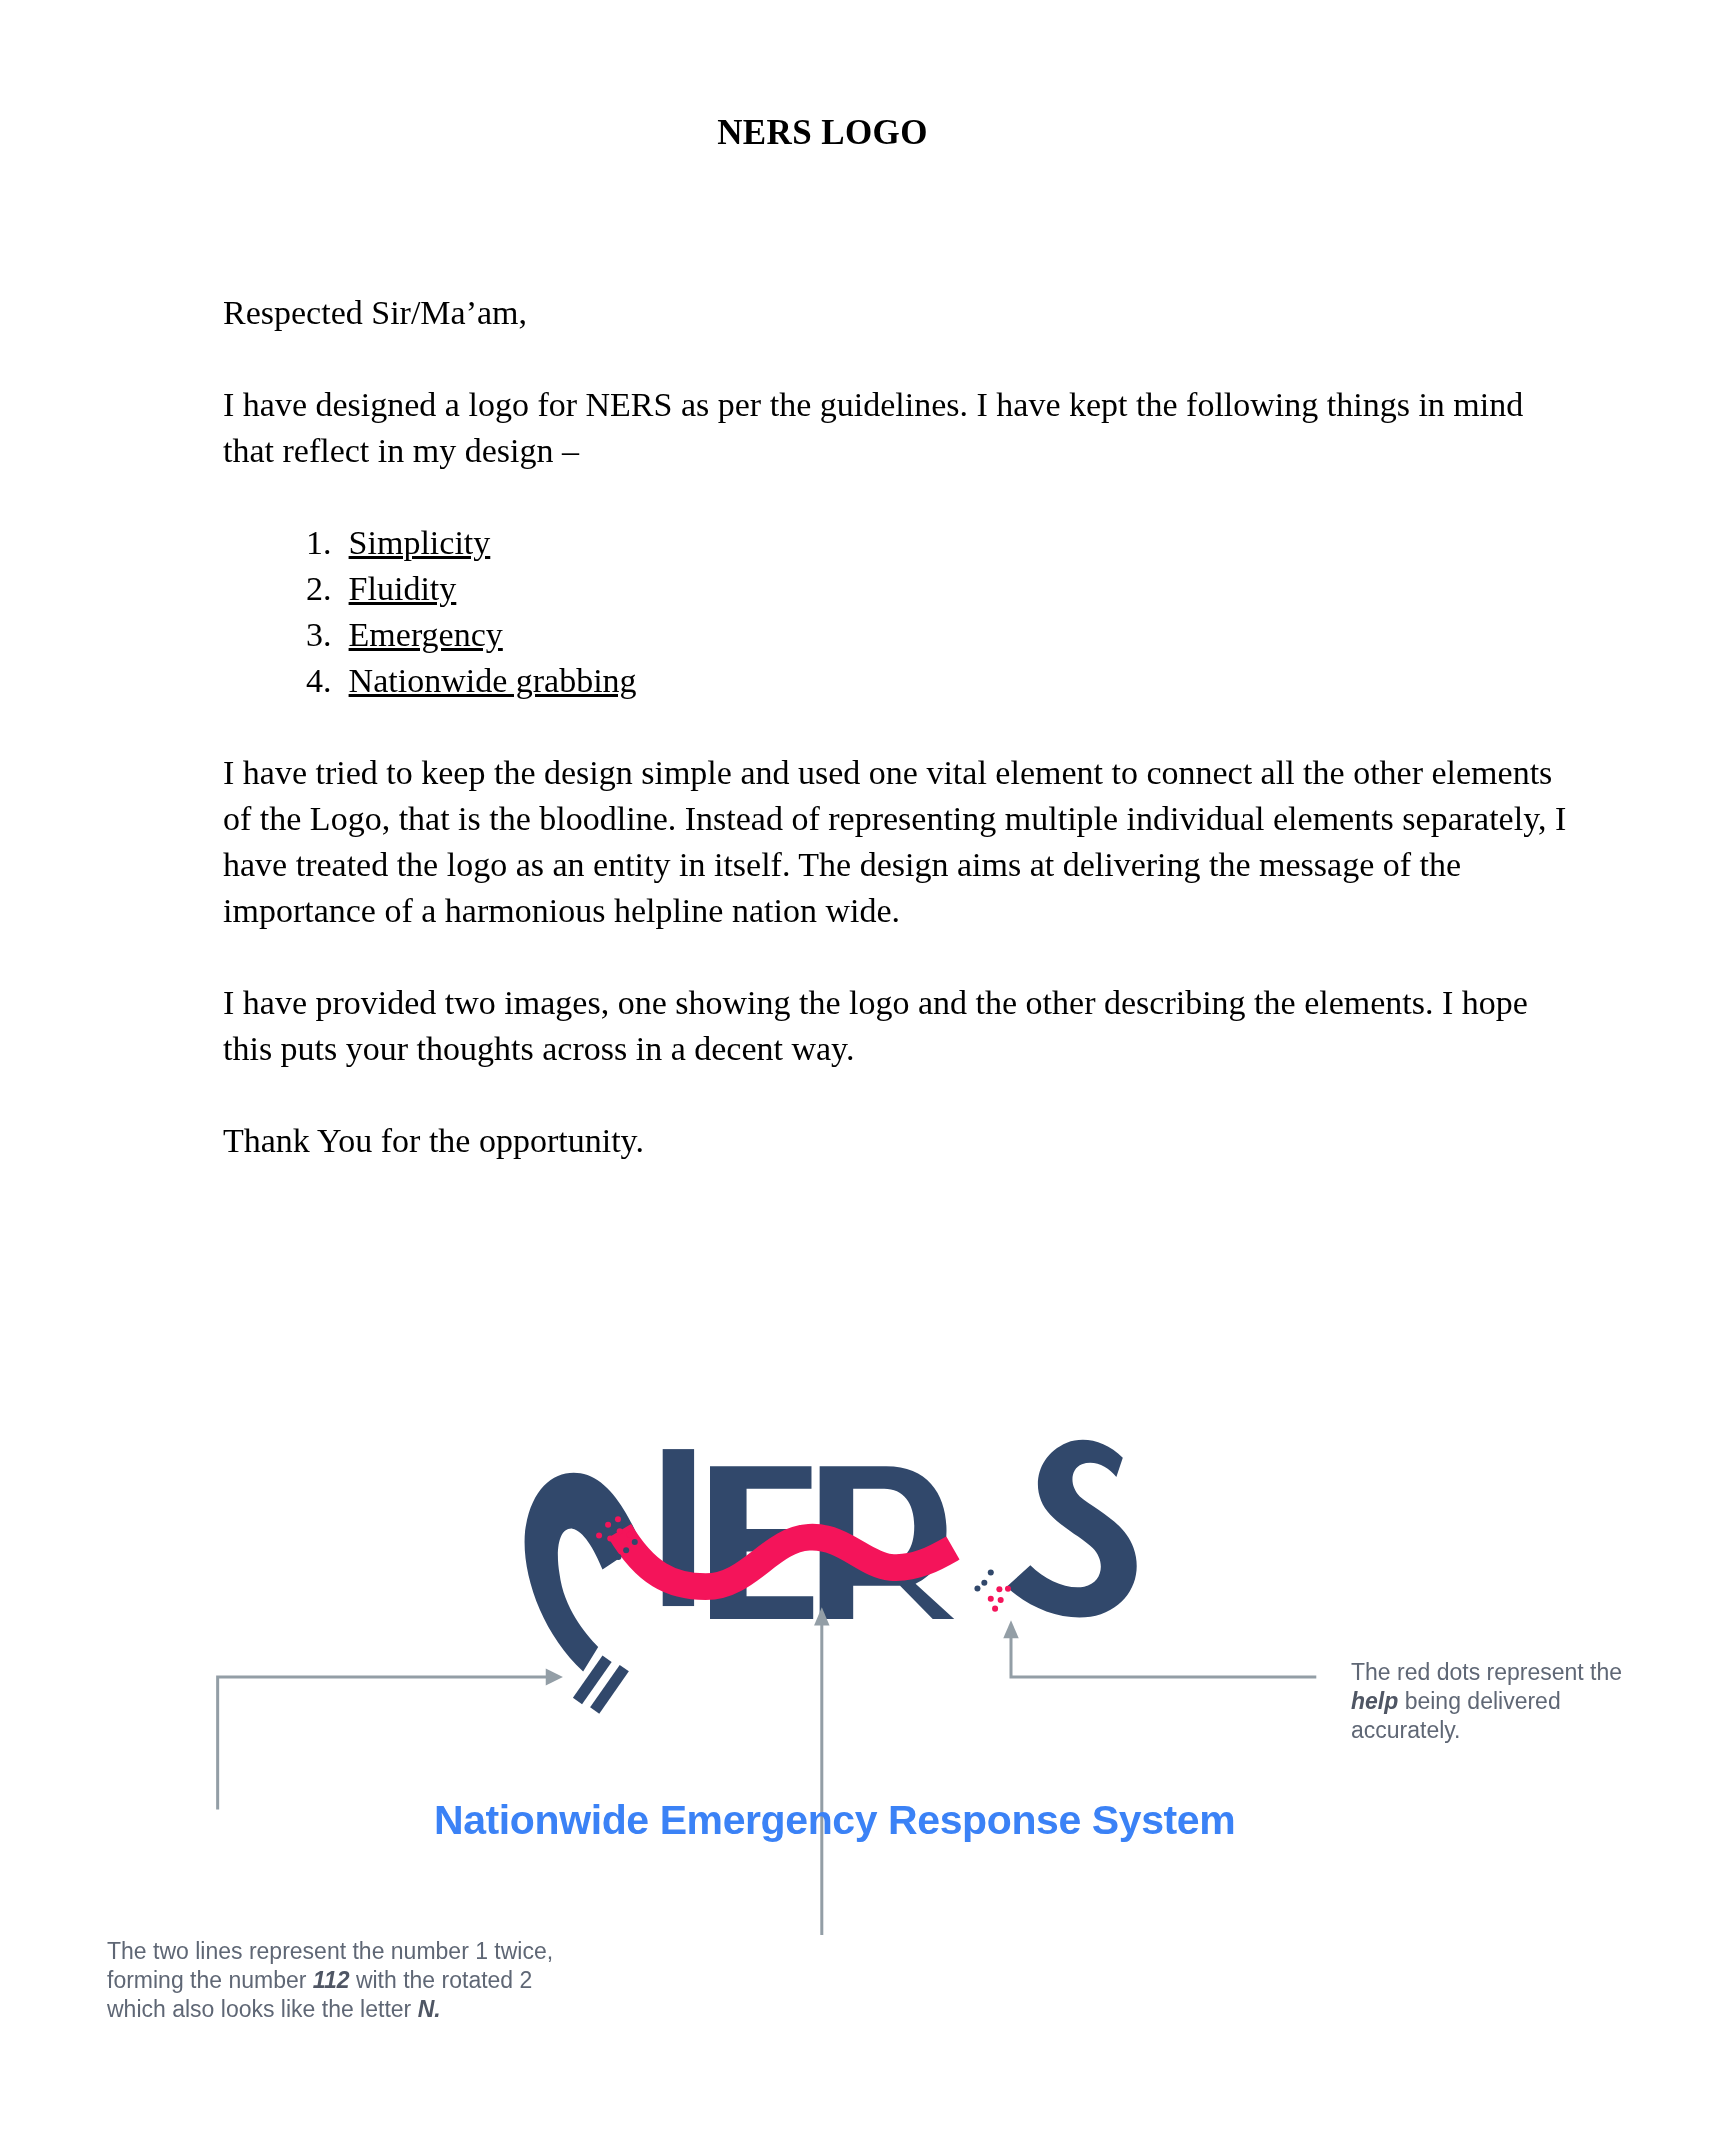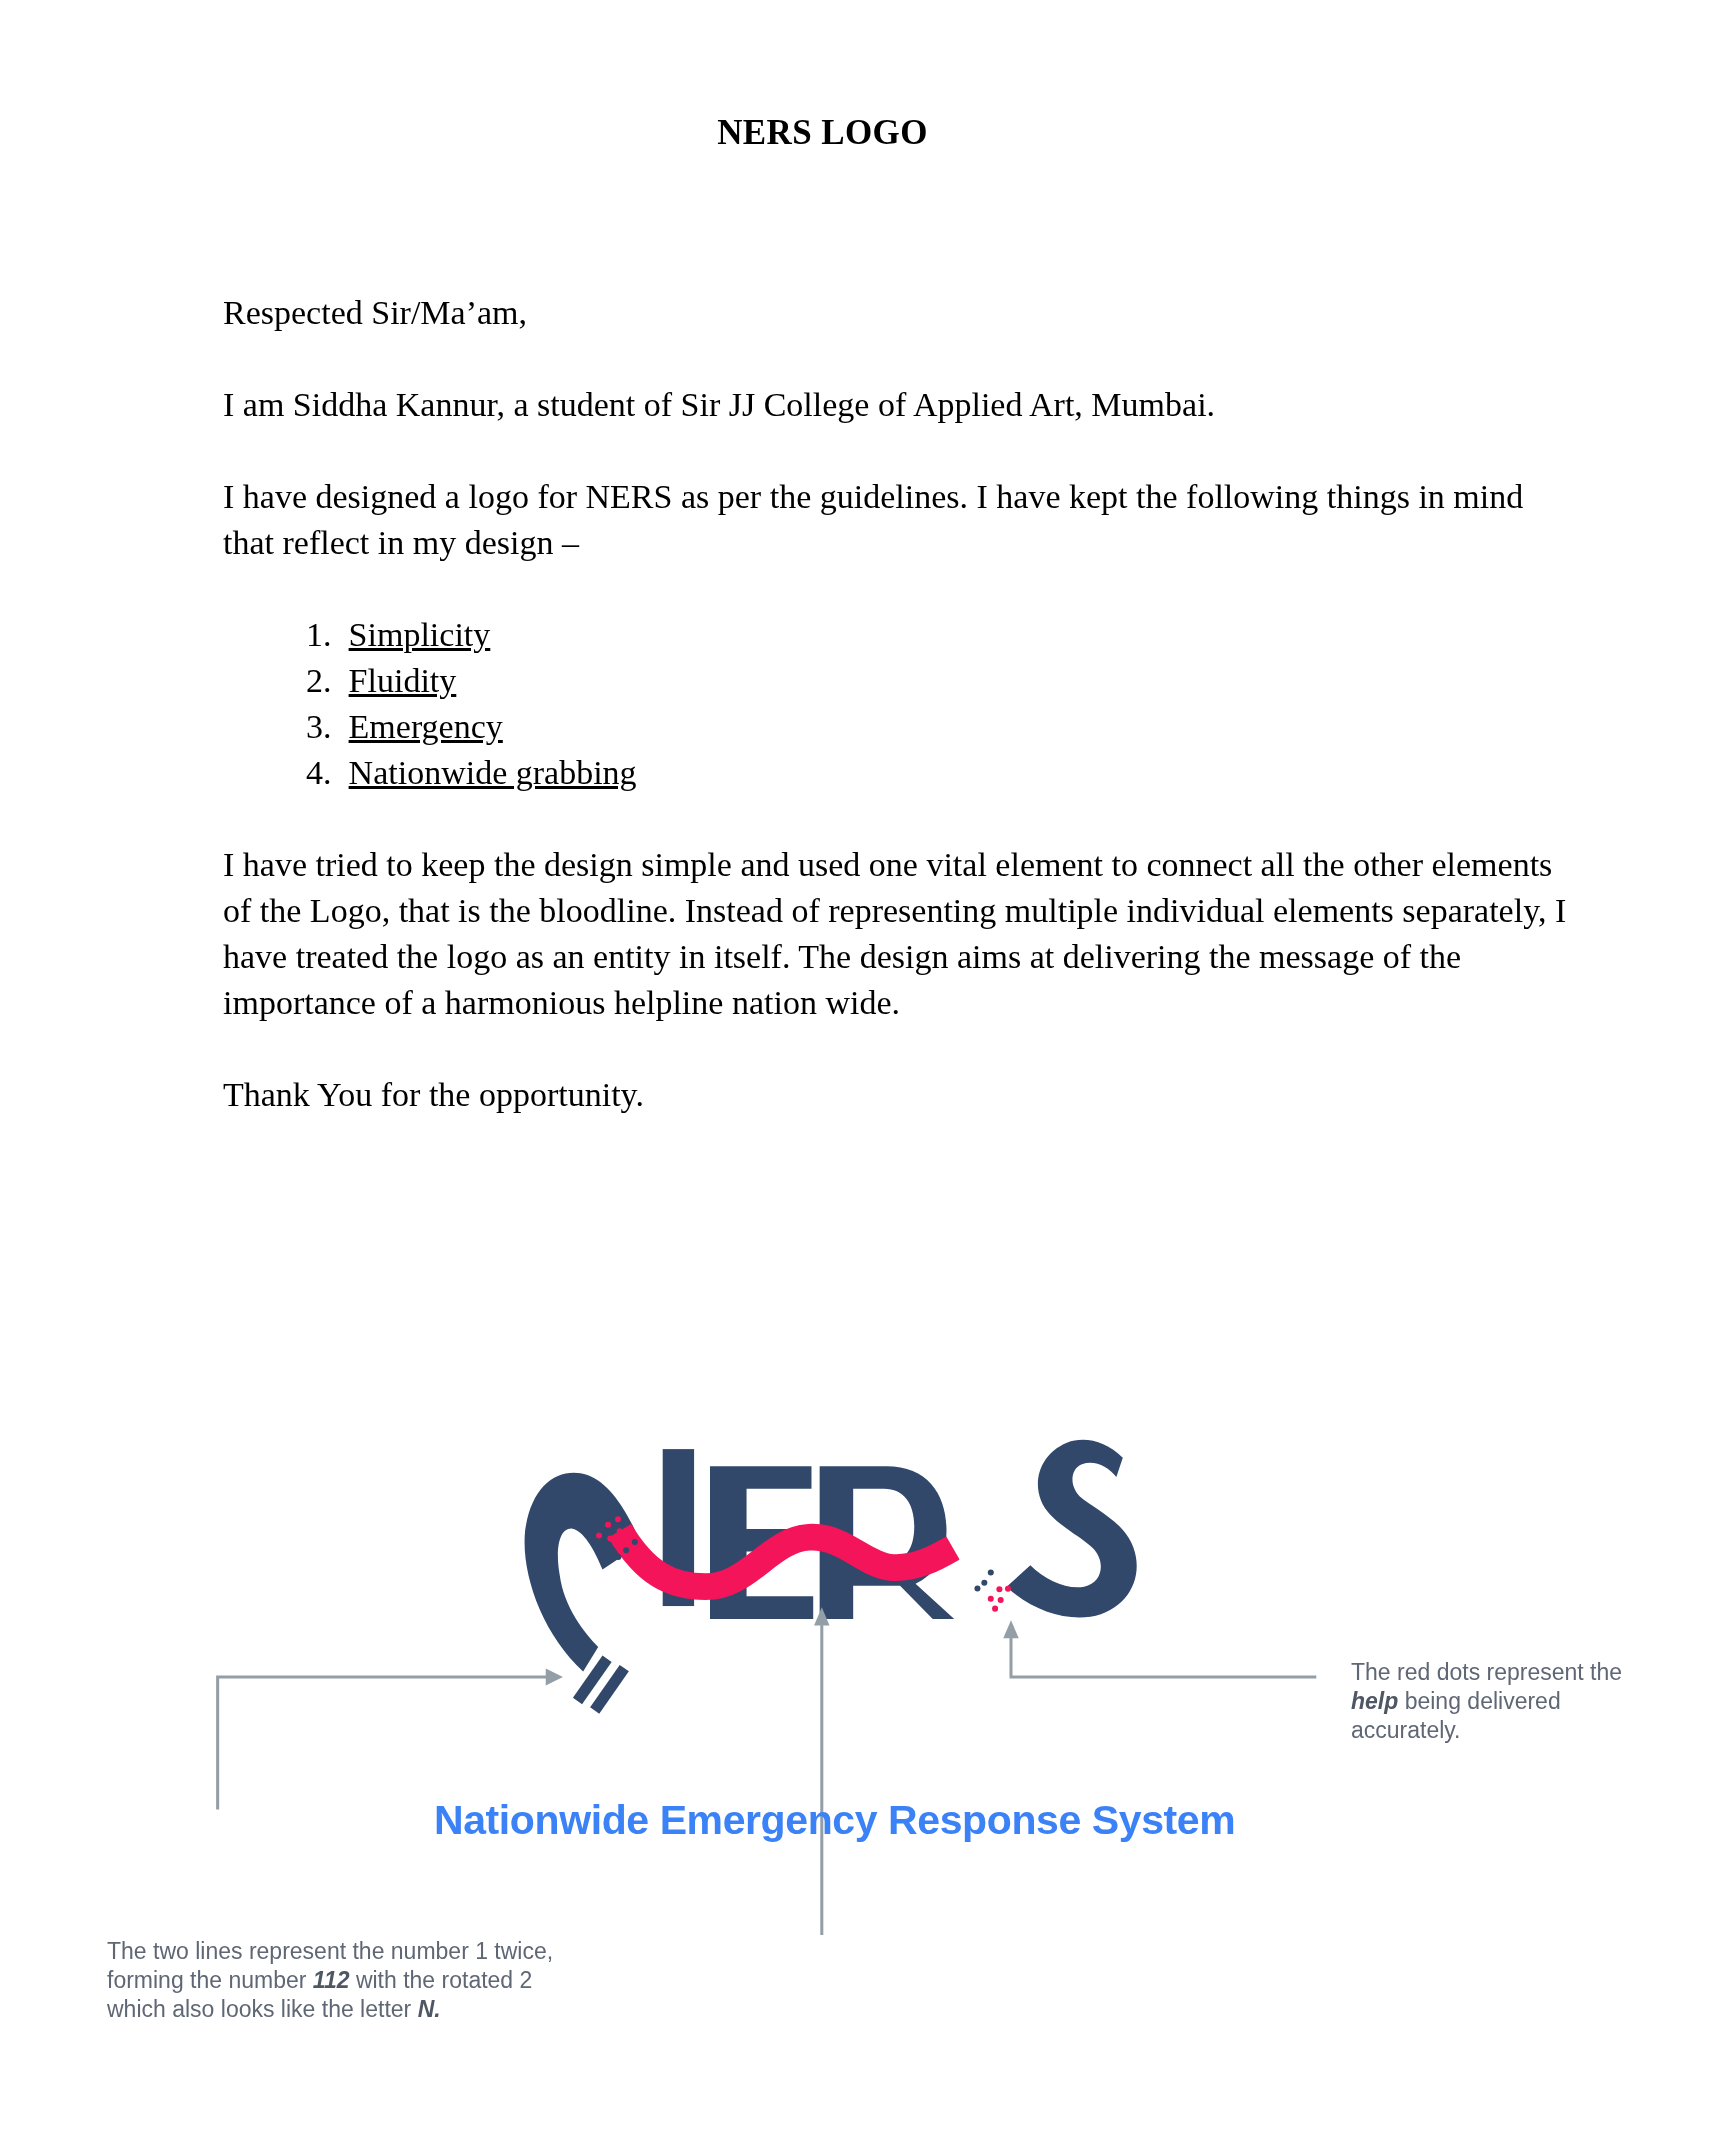--- a/index.html
+++ b/index.html
@@ -37,30 +37,30 @@
 </style>
 </head>
 <body>
 
 <div class="page">
 
   <div class="title serif">NERS LOGO</div>
 
   <div class="letter serif">
     <p>Respected Sir/Ma’am,</p>
-    <p>I am Siddha Kannur, a student of Sir JJ College of Applied Art, Mumbai.</p>
     <p style="margin-bottom:0">I have designed a logo for NERS as per the guidelines. I have kept the following things in mind that reflect in my design –</p>
     <p style="margin:0;height:46px"></p>
     <ol>
       <li>Simplicity</li>
       <li>Fluidity</li>
       <li>Emergency</li>
       <li>Nationwide grabbing</li>
     </ol>
     <p>I have tried to keep the design simple and used one vital element to connect all the other elements of the Logo, that is the bloodline. Instead of representing multiple individual elements separately, I have treated the logo as an entity in itself.  The design aims at delivering the message of the importance of a harmonious helpline nation wide.</p>
+    <p>I have provided two images, one showing the logo and the other describing the elements. I hope this puts your thoughts across in a decent way.</p>
     <p>Thank You for the opportunity.</p>
   </div>
 
   <div class="logo-wrap">
     <svg class="logo-svg" width="1721" height="774" viewBox="0 3300 4000 1800">
 
       <path d="M1355,3887 C1260,3800 1210,3660 1220,3560 C1235,3450 1300,3410 1365,3430 C1420,3450 1460,3520 1490,3590 L1400,3650 C1380,3600 1355,3560 1330,3555 C1300,3552 1290,3600 1300,3660 C1310,3740 1360,3800 1390,3830 Z" fill="#31486b"></path>
       <rect x="0" y="0" width="26" height="120" fill="#31486b" transform="translate(1400,3850) rotate(35)"></rect>
       <rect x="0" y="0" width="26" height="120" fill="#31486b" transform="translate(1440,3872) rotate(35)"></rect>
 

